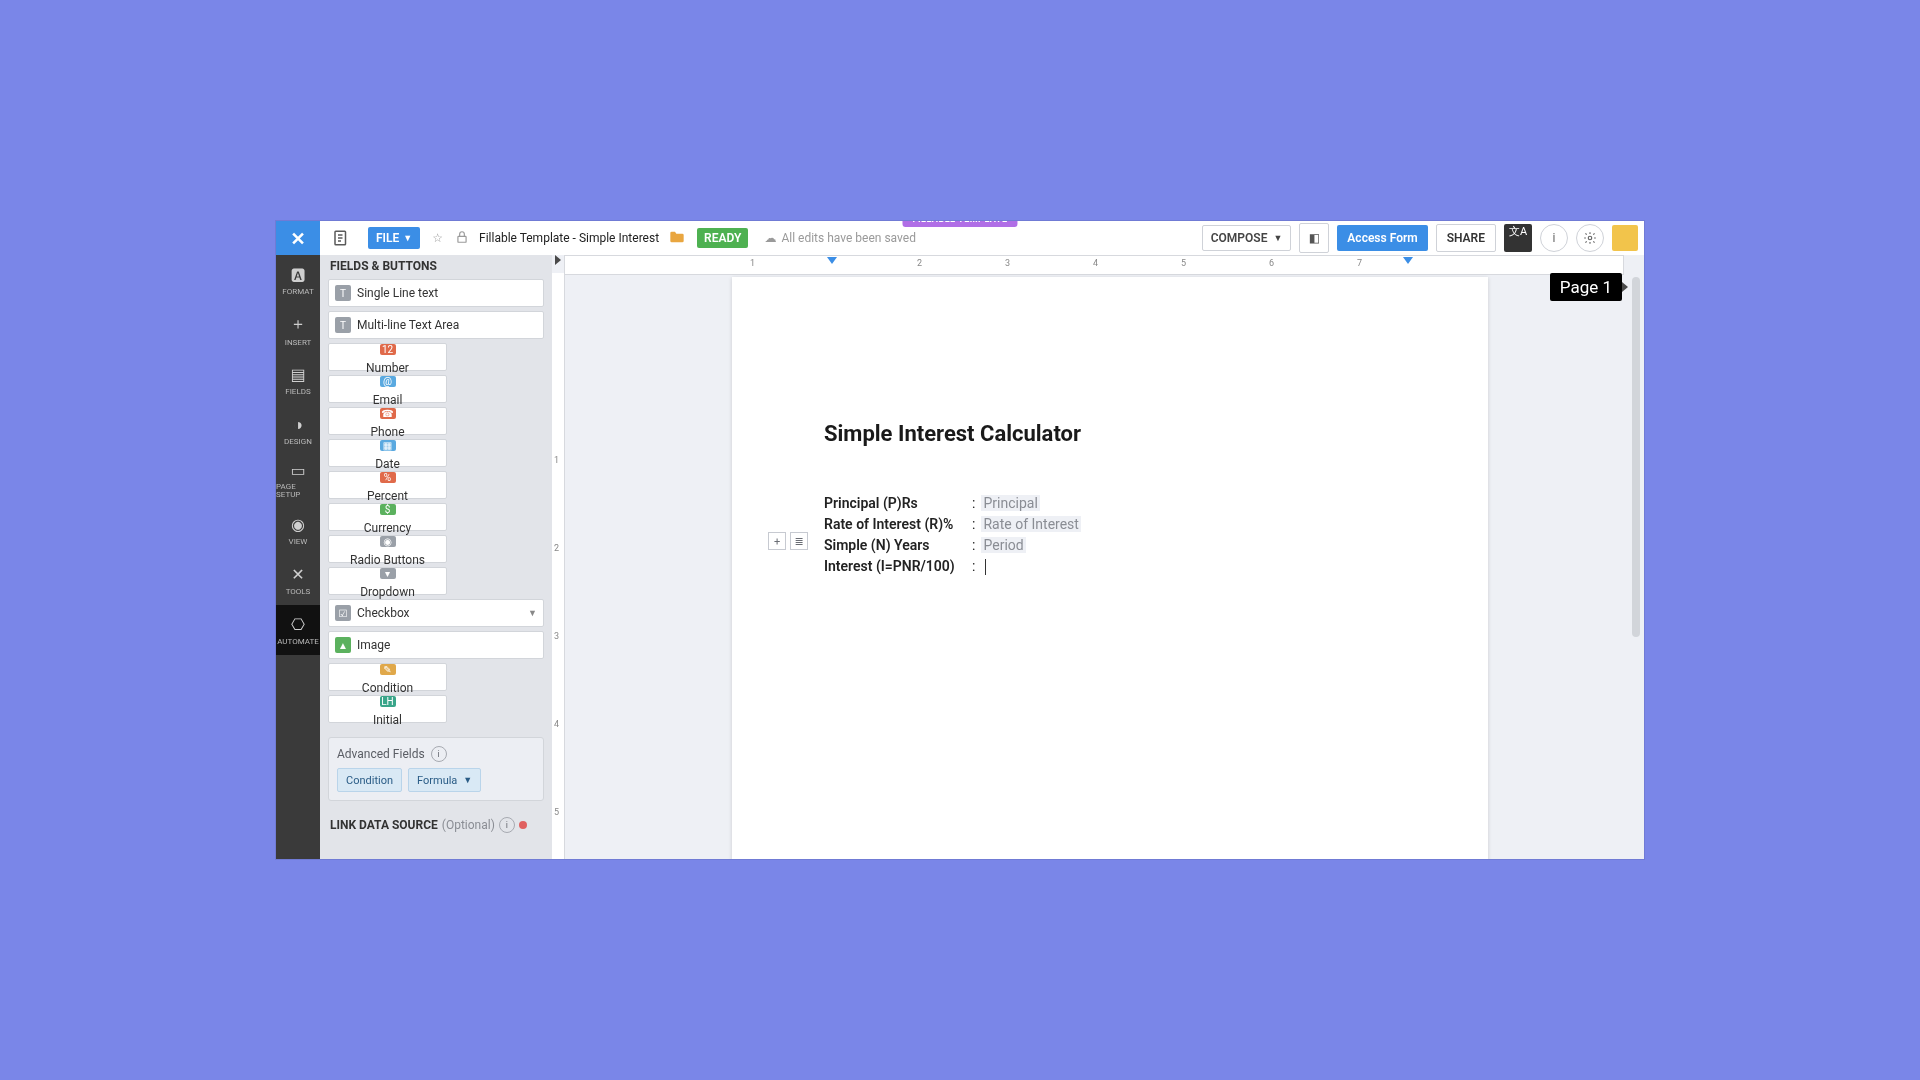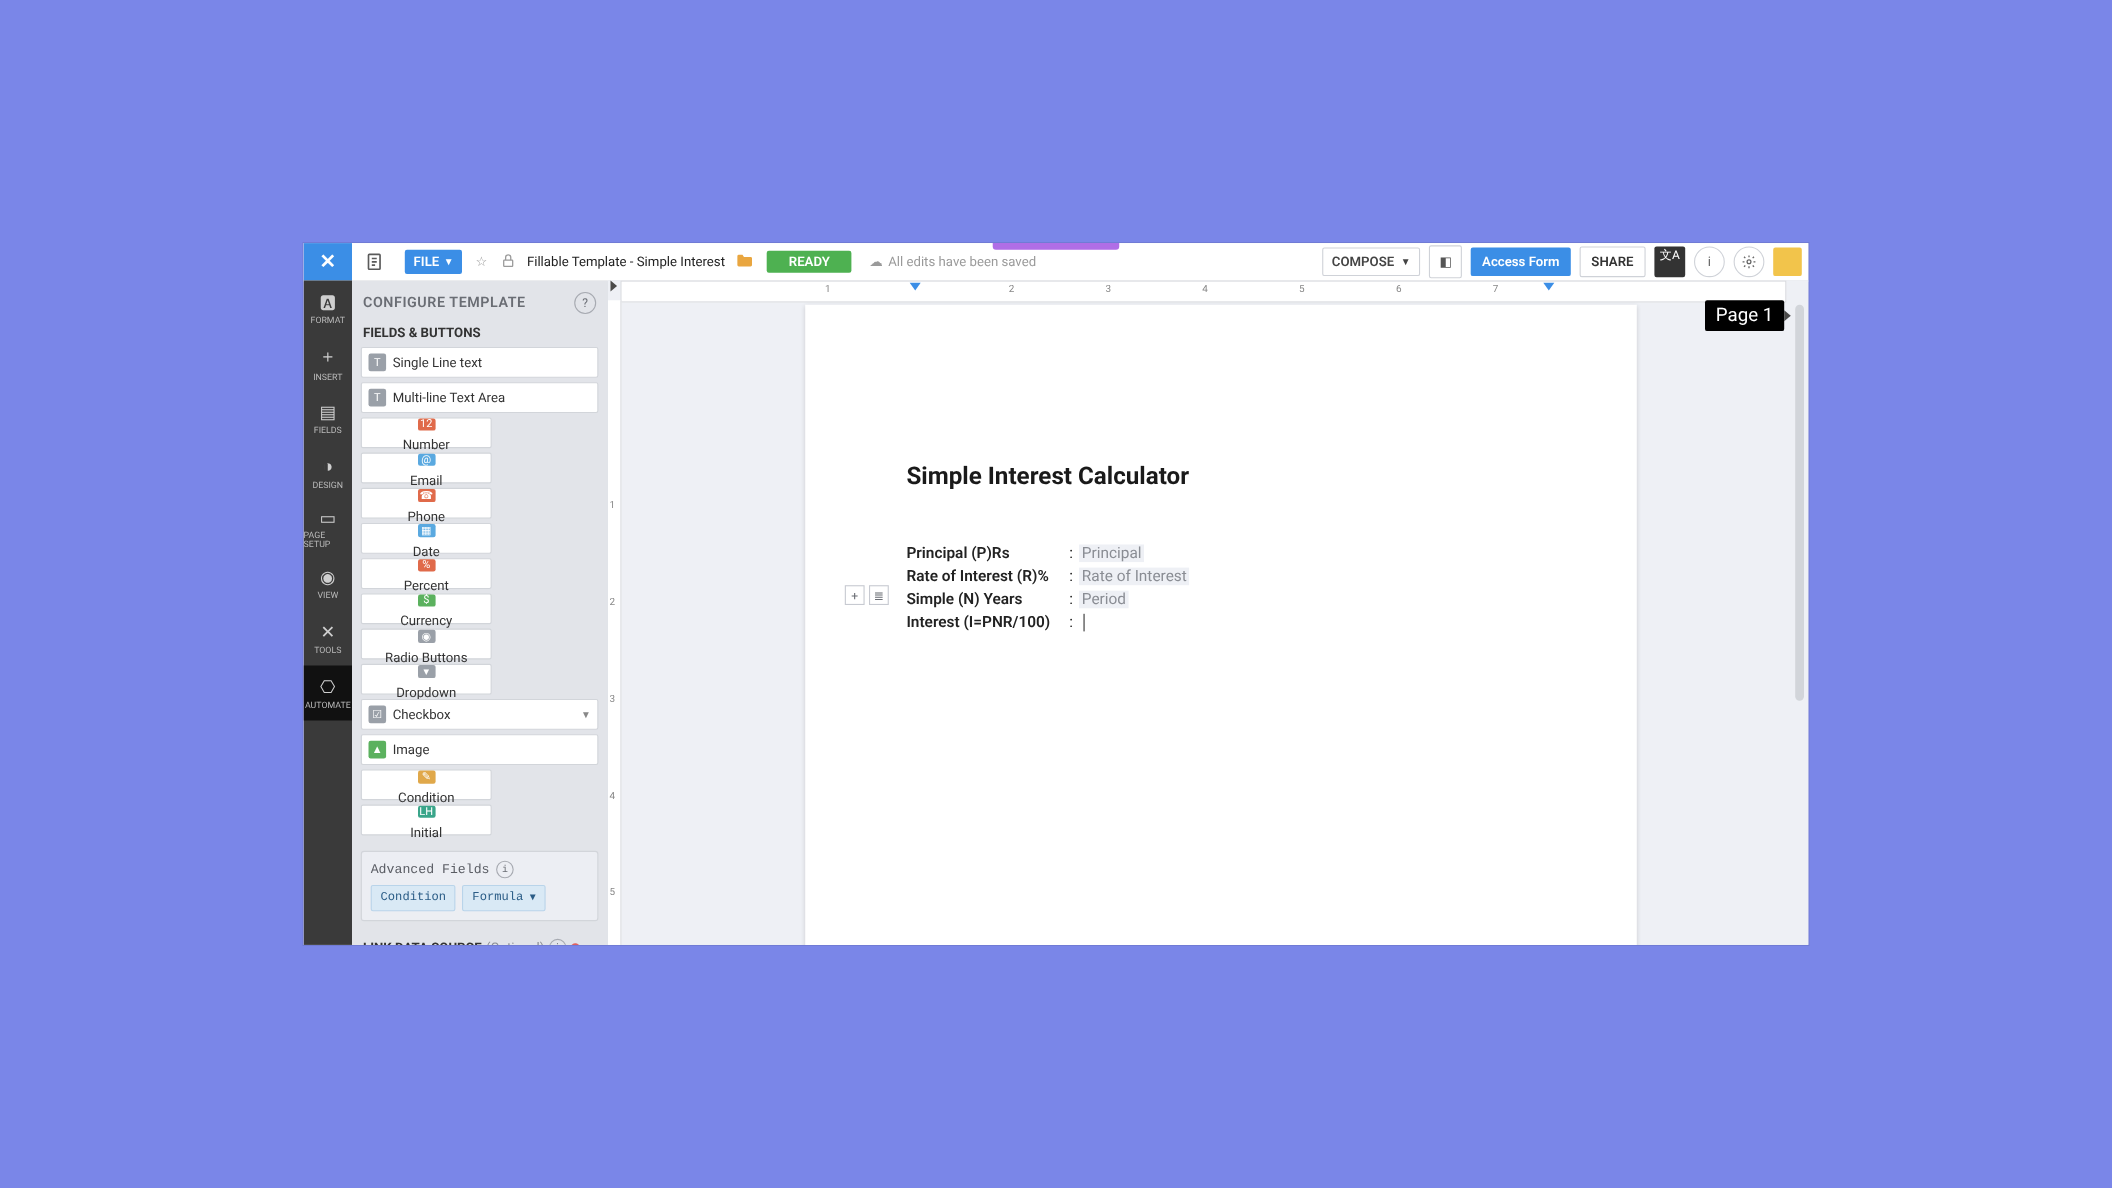--- a/index.html
+++ b/index.html
@@ -9,21 +9,21 @@
 
 #topbar{position:absolute;left:0;right:0;top:0;height:34px;background:#fff;border-bottom:1px solid #d7d9de;display:flex;align-items:center;font-size:12px;color:#333;}
 #topbar .close{width:44px;height:34px;background:#3b8ee6;display:flex;align-items:center;justify-content:center;color:#fff;font-size:18px;font-weight:700;}
 #topbar .toolbtn{height:34px;display:flex;align-items:center;justify-content:center;padding:0 8px;cursor:default;}
 #topbar .docicon{width:26px;color:#5a5a5a;}
 #topbar .filebtn{background:#3b8ee6;color:#fff;height:22px;border-radius:2px;padding:0 8px;display:flex;align-items:center;gap:4px;margin:0 6px;font-weight:600;}
 #topbar .star{color:#9a9a9a;padding:0 6px;}
 #topbar .lock{color:#9a9a9a;padding:0 6px;}
 #topbar .title{padding:0 4px;color:#222;}
 #topbar .folder{color:#e9a640;padding:0 6px;}
-#topbar .ready{background:#4eb151;color:#fff;height:20px;border-radius:2px;padding:0 20px;display:flex;align-items:center;font-weight:600;margin:0 6px;}
+#topbar .ready{background:#4eb151;color:#fff;height:20px;border-radius:2px;padding:0 7px;display:flex;align-items:center;font-weight:600;margin:0 6px;}
 #topbar .saved{color:#9a9a9a;padding-left:10px;display:flex;align-items:center;gap:5px;}
 #topbar .spacer{flex:1;}
 #topbar .right{display:flex;align-items:center;gap:8px;padding-right:6px;}
 #topbar .compose{border:1px solid #cfd2d8;height:24px;border-radius:2px;padding:0 8px;display:flex;align-items:center;gap:6px;font-weight:600;color:#444;}
 #topbar .iconbtn{width:28px;height:28px;border:1px solid #cfd2d8;border-radius:2px;display:flex;align-items:center;justify-content:center;color:#555;}
 #topbar .access{background:#3b8ee6;color:#fff;height:26px;border-radius:2px;padding:0 10px;display:flex;align-items:center;font-weight:600;}
 #topbar .share{border:1px solid #cfd2d8;height:26px;border-radius:2px;padding:0 10px;display:flex;align-items:center;font-weight:600;color:#333;}
 #topbar .darkicon{width:28px;height:28px;background:#333;border-radius:2px;display:flex;align-items:flex-start;justify-content:center;color:#fff;}
 #topbar .round{width:26px;height:26px;border-radius:50%;border:1px solid #cfd2d8;display:flex;align-items:center;justify-content:center;color:#666;}
 #topbar .avatar{width:26px;height:26px;background:#f2c44b;border-radius:2px;}
@@ -44,21 +44,21 @@
 #panel .hdr .t{color:#6a6d74;letter-spacing:.5px;font-weight:600;font-size:13px;}
 #panel .help{width:18px;height:18px;border:1px solid #a7aab1;border-radius:50%;display:flex;align-items:center;justify-content:center;color:#6a6d74;font-size:11px;}
 #panel .sect{padding:4px 10px 2px 10px;font-weight:700;color:#333;font-size:12px;}
 #panel .grid{display:flex;flex-wrap:wrap;gap:4px;padding:4px 8px 8px 8px;}
 #panel .chip{background:#fff;border:1px solid #d2d5da;border-radius:2px;height:26px;display:flex;align-items:center;gap:6px;padding:0 6px;color:#333;}
 #panel .chip.full{width:214px;}
 #panel .chip.half{width:105px;flex-direction:column;}
 #panel .chip .cic{width:16px;height:16px;border-radius:2px;display:flex;align-items:center;justify-content:center;font-size:10px;color:#fff;}
 #panel .chip .dd{margin-left:auto;color:#888;font-size:9px;}
 .c-txt{background:#9aa0a8;} .c-mtxt{background:#9aa0a8;} .c-num{background:#e06a4a;} .c-mail{background:#5aa9e0;} .c-phone{background:#e06a4a;} .c-date{background:#5aa9e0;} .c-pct{background:#e06a4a;} .c-cur{background:#5bb15e;} .c-radio{background:#9aa0a8;} .c-dd{background:#9aa0a8;} .c-chk{background:#9aa0a8;} .c-img{background:#5bb15e;} .c-sig{background:#e0a84a;} .c-ini{background:#3aa58a;color:#fff;}
-#panel .advbox{margin:6px 8px;border:1px solid #d2d5da;border-radius:3px;background:#eceef3;padding:8px;font-family:Liberation Mono, monospace;}
+#panel .advbox{margin:6px 8px;border:1px solid #d2d5da;border-radius:3px;background:#eceef3;padding:8px;}
 #panel .advbox .advh{display:flex;align-items:center;gap:6px;color:#5a5d64;margin-bottom:6px;}
 #panel .advbox .pills{display:flex;gap:6px;}
 #panel .pill{background:#d9e9f5;border:1px solid #b9d4ea;border-radius:2px;height:22px;padding:0 8px;display:flex;align-items:center;color:#2a5c86;font-size:11px;}
 #panel .pill .chev{margin-left:6px;font-size:9px;}
 #panel .lds{padding:10px 10px 4px 10px;display:flex;align-items:center;gap:4px;}
 #panel .lds .a{font-weight:700;color:#333;}
 #panel .lds .b{color:#8a8d94;}
 #panel .lds .info{width:14px;height:14px;border:1px solid #a7aab1;border-radius:50%;display:flex;align-items:center;justify-content:center;color:#6a6d74;font-size:9px;}
 #panel .lds .dot{width:8px;height:8px;border-radius:50%;background:#e06060;}
 
@@ -186,26 +186,20 @@
           <span class="ic">✕</span>
           <span>TOOLS</span>
         </div>
     <div class="ri active">
           <span class="ic">⎔</span>
           <span>AUTOMATE</span>
         </div>
   </div>
 
   <div id="panel">
-    <div class="hdr">
-      <div class="t">CONFIGURE TEMPLATE</div>
-      <div class="help">
-            <span>?</span>
-          </div>
-    </div>
     <div class="sect">FIELDS &amp; BUTTONS</div>
     <div class="grid">
       <div class="chip full">
             <span class="cic c-txt">T</span>
             <span>Single Line text</span>
           </div>
       <div class="chip full">
             <span class="cic c-mtxt">T</span>
             <span>Multi-line Text Area</span>
           </div>

